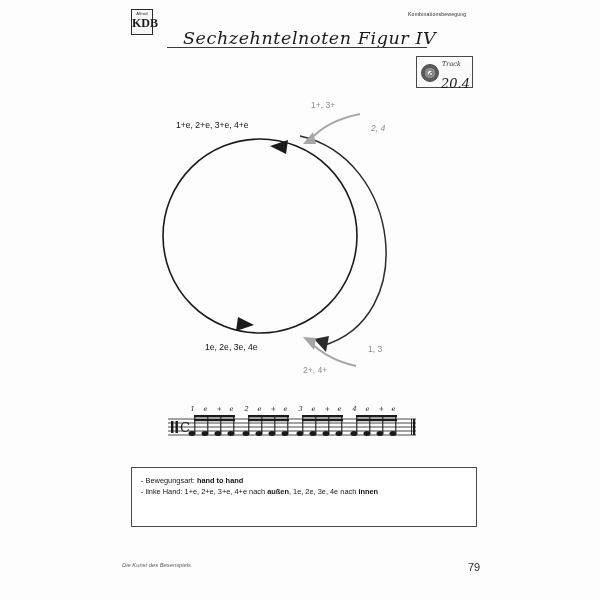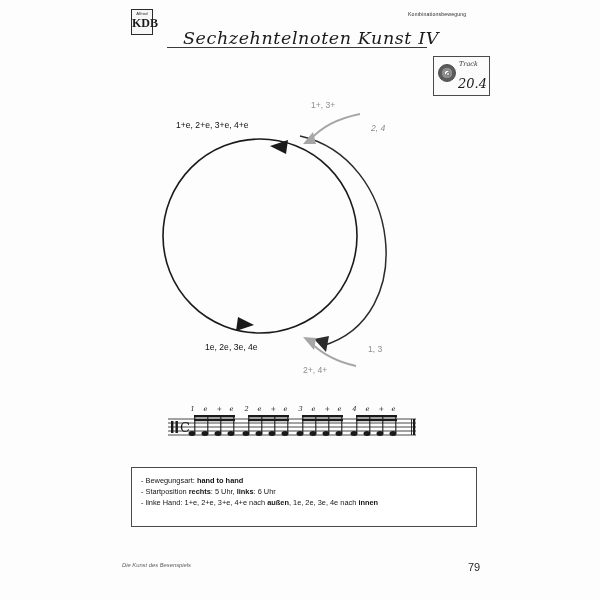--- a/index.html
+++ b/index.html
@@ -73,24 +73,24 @@
     left: 167px;
     top: 47px;
     width: 260px;
     height: 1px;
     background: #3a3a3a;
   }
 
   
   .cd-box {
     position: absolute;
-    left: 433px;
+    left: 416px;
     top: 56px;
     width: 57px;
-    height: 40px;
+    height: 32px;
     border: 1px solid #4a4a4a;
     background: #fbfbfb;
     box-sizing: border-box;
   }
   .cd-disc {
     position: absolute;
     left: 4px;
     top: 7px;
     width: 18px;
     height: 18px;
@@ -228,21 +228,21 @@
 <body>
 
 <div class="page">
 
   <div class="logo">
     <div class="brand">Alfred</div>
     <div class="mark">KDB</div>
   </div>
 
   <div class="section-label">Kombinationsbewegung</div>
-  <div class="title">Sechzehntelnoten Kunst IV</div>
+  <div class="title">Sechzehntelnoten Figur IV</div>
   <div class="title-rule"></div>
 
   <div class="cd-box">
     <div class="cd-disc"></div>
     <div class="cd-track-label">Track</div>
     <div class="cd-track-num">20.4</div>
   </div>
 
   <div class="diagram">
     <svg width="320" height="300" viewBox="0 0 320 300" aria-hidden="true">
@@ -380,20 +380,19 @@
 
       <g fill="#1a1a1a">
         <rect x="243" y="14" width="0.9" height="16"></rect>
         <rect x="245" y="14" width="2.2" height="16"></rect>
       </g>
     </svg>
   </div>
 
   <div class="box">
       <div class="line">- Bewegungsart: <b>hand to hand</b></div>
-      <div class="line">- Startposition <b>rechts</b>: 5 Uhr, <b>links</b>: 6 Uhr</div>
       <div class="line">- linke Hand: 1+e, 2+e, 3+e, 4+e nach <b>außen</b>, 1e, 2e, 3e, 4e nach <b>innen</b></div>
     </div>
 
   <div class="footer-title">Die Kunst des Besenspiels</div>
   <div class="folio">79</div>
 
 </div>
 
 </body></html>

